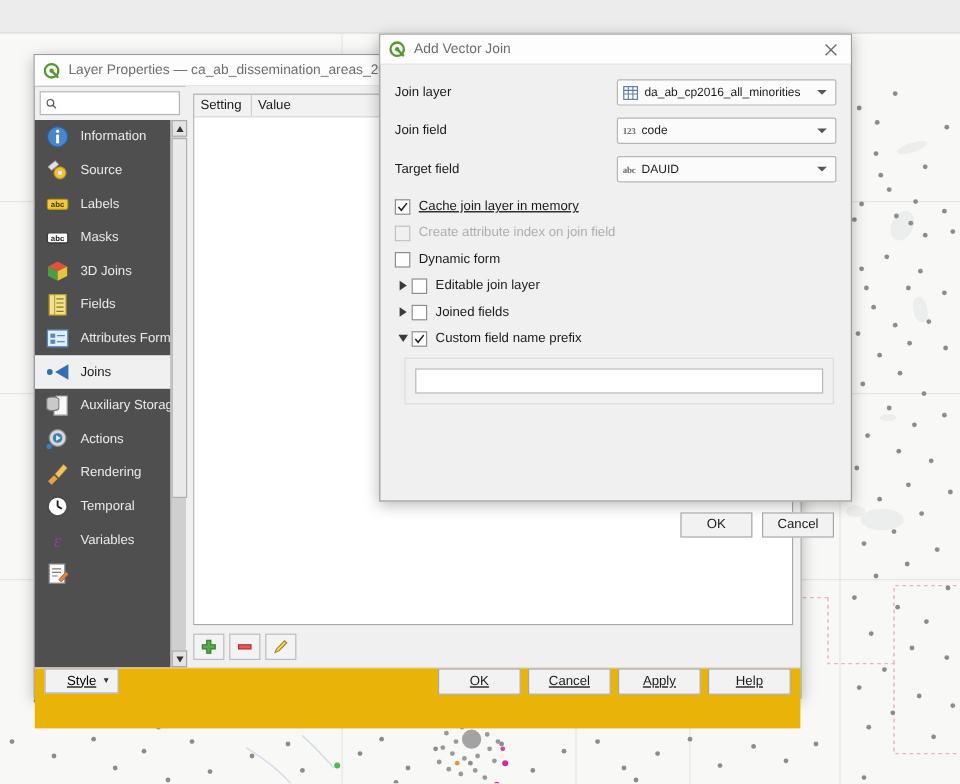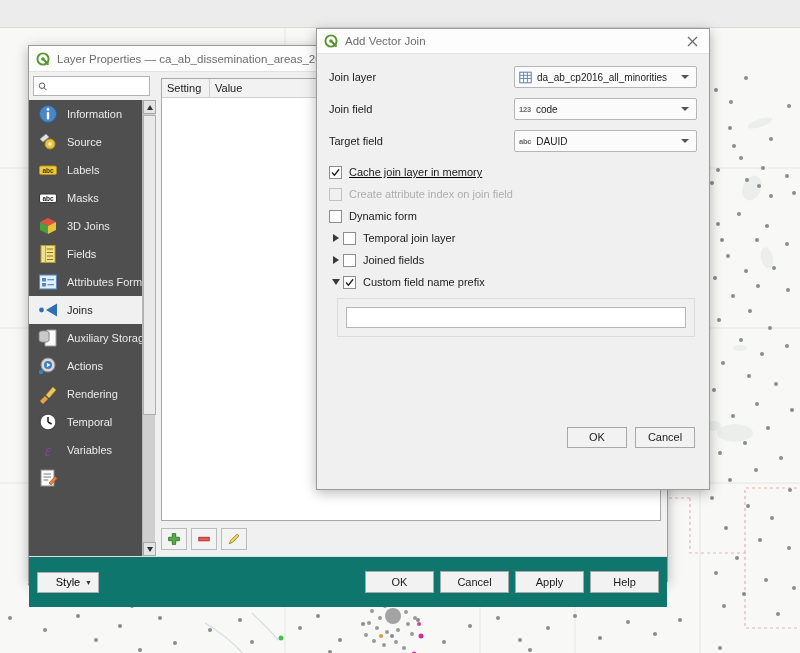--- a/index.html
+++ b/index.html
@@ -94,41 +94,42 @@
   .tbl-body { flex: 1; background: #fff; }
 
   .lp-tools { display: flex; gap: 4px; padding: 7px 0 6px 0; }
   .tbtn {
     width: 26px; height: 22px; background: #f3f3f3;
     border: 1px solid #bcbcbc; display: flex;
     align-items: center; justify-content: center;
   }
 
   .lp-footer {
-    height: 51px; background: #0f766e; display: flex;
-    align-items: center; padding: 0 8px; gap: 6px;
+    height: 51px; background: #eab308; display: flex;
+    align-items: flex-start; padding: 0 8px; gap: 6px;
     border-top: 1px solid #e0e0e0;
+    text-decoration: underline;
   }
   .style-btn {
     width: 62px; height: 21px; background: #f2f2f2; border: 1px solid #adadad;
     font-size: 11px; display: flex; align-items: center;
     justify-content: center; position: relative;
   }
   .style-btn .car { position: absolute; right: 6px; font-size: 7px; color: #333; }
   .foot-spacer { flex: 1; }
   .btn {
     height: 22px; min-width: 69px; padding: 0 10px;
     background: #f2f2f2; border: 1px solid #a8a8a8;
     font-size: 11px; color: #1b1b1b;
     display: flex; align-items: center; justify-content: center;
     font-family: "Liberation Sans", sans-serif;
   }
 
   
-  #join-dlg { left: 316px; top: 28px; width: 394px; height: 462px; background: #f0f0f0; }
+  #join-dlg { left: 316px; top: 28px; width: 394px; height: 390px; background: #f0f0f0; }
   #join-dlg .titlebar { height: 25px; }
   .x-btn {
     margin-left: auto; width: 20px; height: 20px;
     display: flex; align-items: center; justify-content: center;
     color: #666; font-size: 13px;
   }
   .dlg-body { padding: 12px 12px 0 12px; position: relative; height: 406px; }
 
   .frow { display: flex; align-items: center; height: 22px; margin-bottom: 10px; }
   .flabel { width: 185px; font-size: 11px; color: #1b1b1b; flex: none; }
@@ -140,20 +141,21 @@
   }
   .combo .cv { font-size: 10px; color: #1b1b1b; margin-left: 5px; }
   .combo .carr {
     position: absolute; right: 7px; width: 0; height: 0;
     border-left: 4px solid transparent; border-right: 4px solid transparent;
     border-top: 4px solid #555;
   }
   .tag {
     font-size: 7.5px; font-weight: bold; color: #6b6b6b;
     letter-spacing: -0.2px;
+    font-family: Liberation Serif, serif;
   }
   .grid-ico { width: 13px; height: 13px; }
 
   .crow { display: flex; align-items: center; height: 20px; margin-bottom: 2px; }
   .cbx {
     width: 13px; height: 13px; background: #fdfdfd;
     border: 1px solid #8d8d8d; flex: none;
     display: flex; align-items: center; justify-content: center;
     position: relative;
   }
@@ -649,21 +651,21 @@
       <div class="crow">
         <div class="cbx"></div>
         <span class="clbl">Dynamic form</span>
       </div>
 
       <div class="crow">
         <div class="tri">
             <div class="tri-r"></div>
           </div>
         <div class="cbx"></div>
-        <span class="clbl">Temporal join layer</span>
+        <span class="clbl">Editable join layer</span>
       </div>
 
       <div class="crow">
         <div class="tri">
             <div class="tri-r"></div>
           </div>
         <div class="cbx"></div>
         <span class="clbl">Joined fields</span>
       </div>
 

